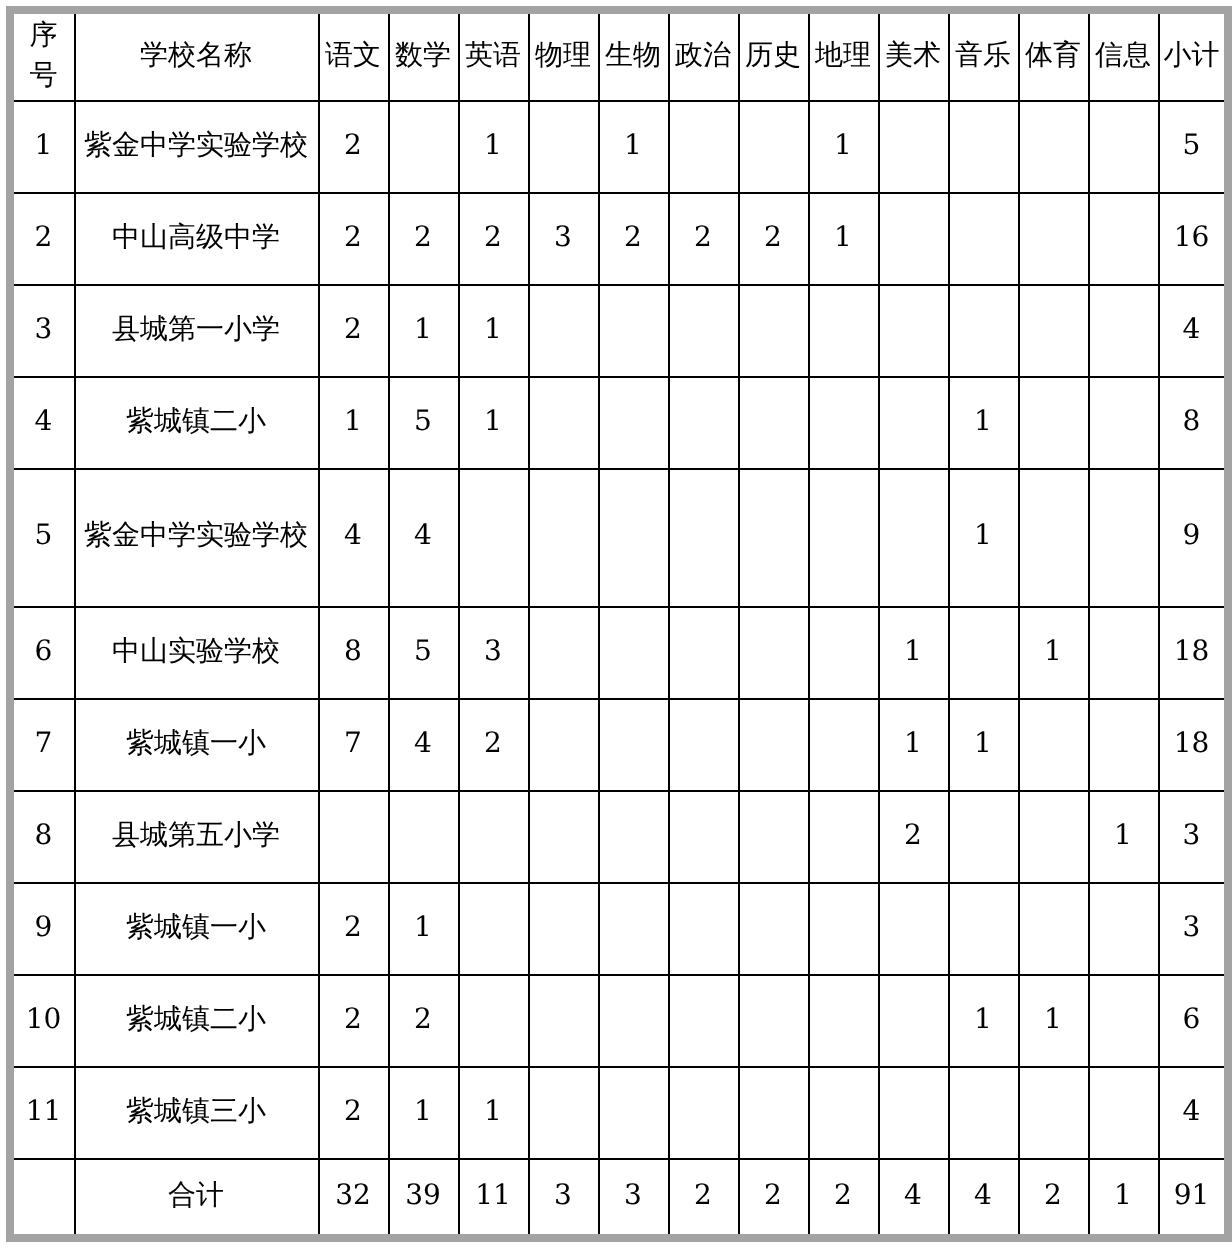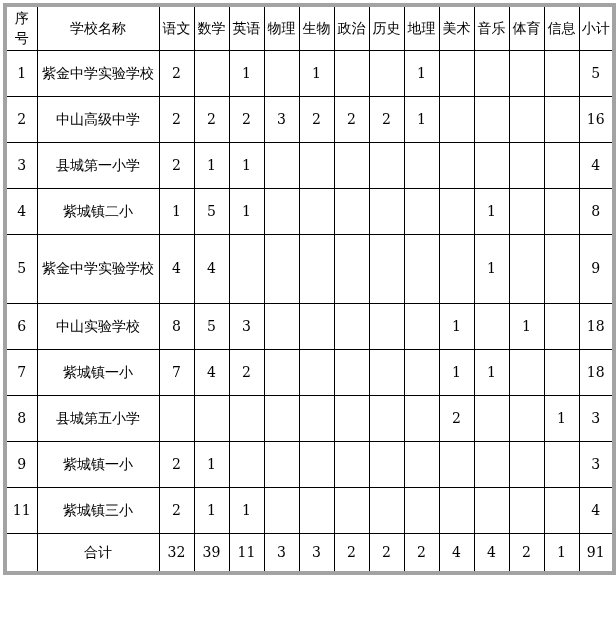--- a/index.html
+++ b/index.html
@@ -230,20 +230,37 @@
           <td></td>
           <td></td>
           <td></td>
           <td></td>
           <td></td>
           <td></td>
           <td></td>
           <td>3</td>
         </tr>
         <tr>
+          <td>10</td>
+          <td>紫城镇二小</td>
+          <td>2</td>
+          <td>2</td>
+          <td></td>
+          <td></td>
+          <td></td>
+          <td></td>
+          <td></td>
+          <td></td>
+          <td></td>
+          <td>1</td>
+          <td>1</td>
+          <td></td>
+          <td>6</td>
+        </tr>
+        <tr>
           <td>11</td>
           <td>紫城镇三小</td>
           <td>2</td>
           <td>1</td>
           <td>1</td>
           <td></td>
           <td></td>
           <td></td>
           <td></td>
           <td></td>

